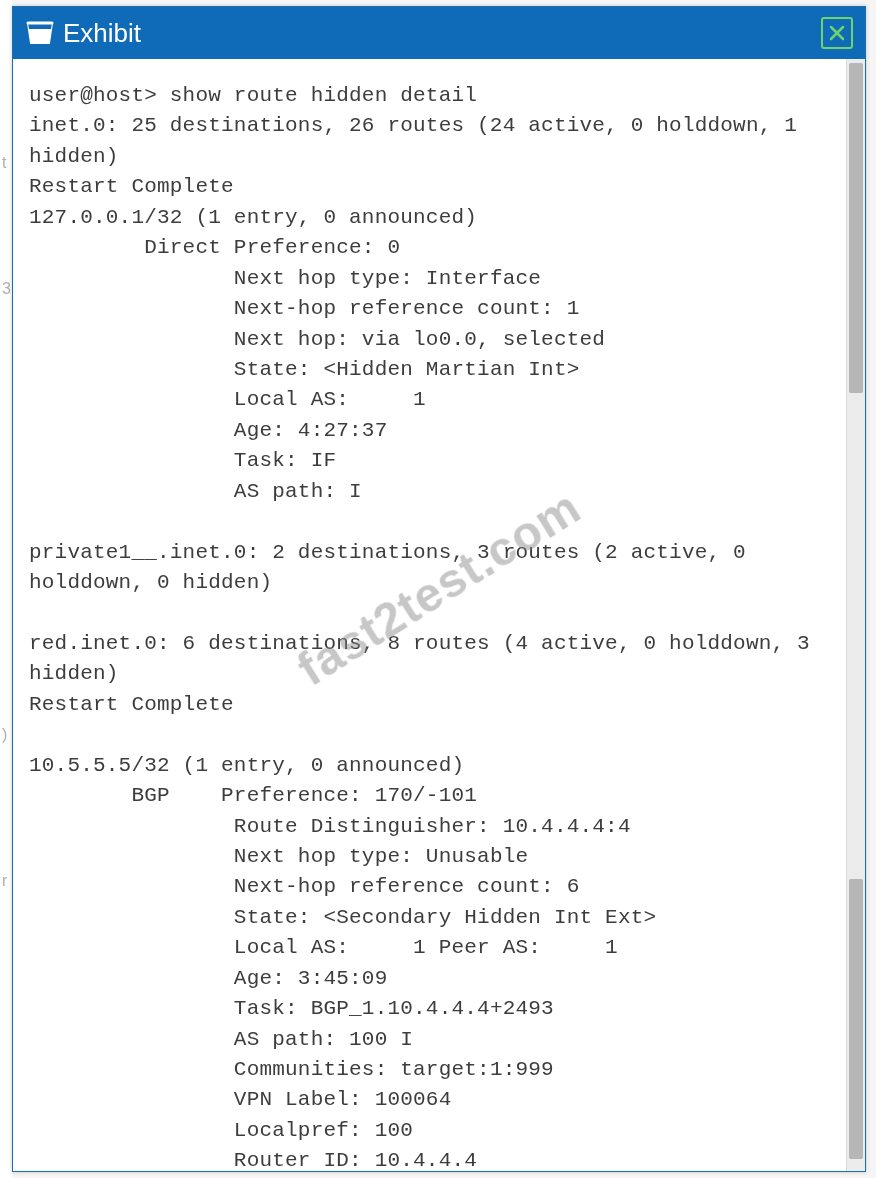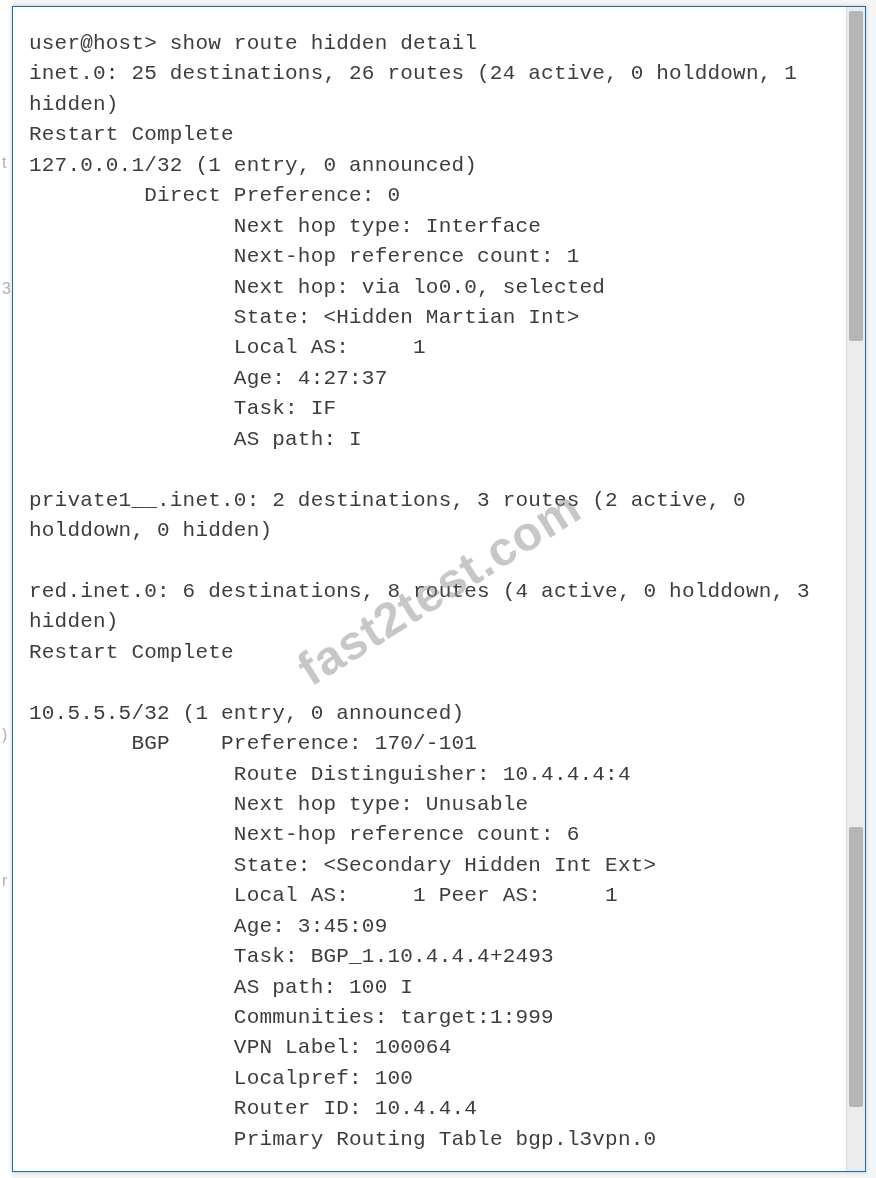--- a/index.html
+++ b/index.html
@@ -22,20 +22,35 @@
 <body>
 
 <div class="page-edge-left">
   <span class="tick" style="top:154px">t</span>
   <span class="tick" style="top:280px">3</span>
   <span class="tick" style="top:726px">)</span>
   <span class="tick" style="top:872px">r</span>
 </div>
 
 <div class="window">
+  <div class="titlebar">
+    <span class="icon">
+      <svg width="30" height="26" viewBox="0 0 30 26">
+          <path d="M3 3 L27 3 L24 23 L6 23 Z" fill="#ffffff" stroke="#ffffff" stroke-width="2" stroke-linejoin="round"></path>
+          <path d="M3 3 L27 3 L26 9 L4 9 Z" fill="#0f6bb8"></path>
+          <path d="M3 3 L27 3" stroke="#ffffff" stroke-width="3" stroke-linecap="round"></path>
+        </svg>
+    </span>
+    <span class="title">Exhibit</span>
+    <div class="close" title="Close">
+      <svg width="16" height="16" viewBox="0 0 16 16">
+          <path d="M2 2 L14 14 M14 2 L2 14" stroke="#6ed36e" stroke-width="2.5" stroke-linecap="round"></path>
+        </svg>
+    </div>
+  </div>
   <div class="body">
     <div class="content">
       <pre id="terminal-pre">user@host&gt; show route hidden detail
 inet.0: 25 destinations, 26 routes (24 active, 0 holddown, 1 hidden)
 Restart Complete
 127.0.0.1/32 (1 entry, 0 announced)
          Direct Preference: 0
                 Next hop type: Interface
                 Next-hop reference count: 1
                 Next hop: via lo0.0, selected

